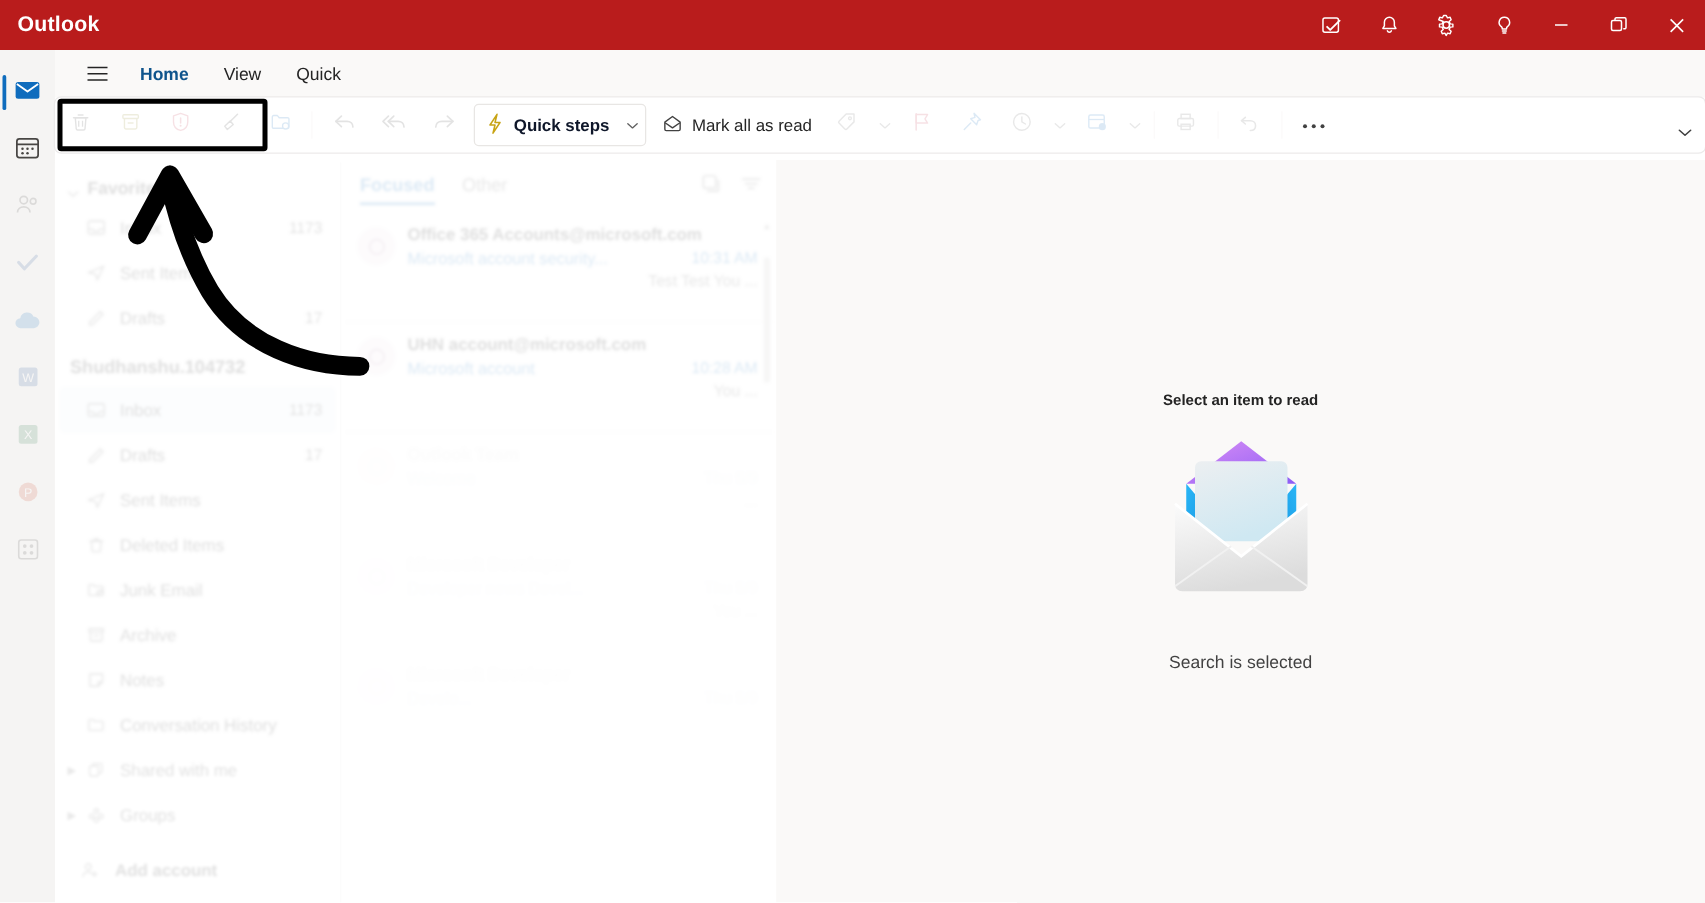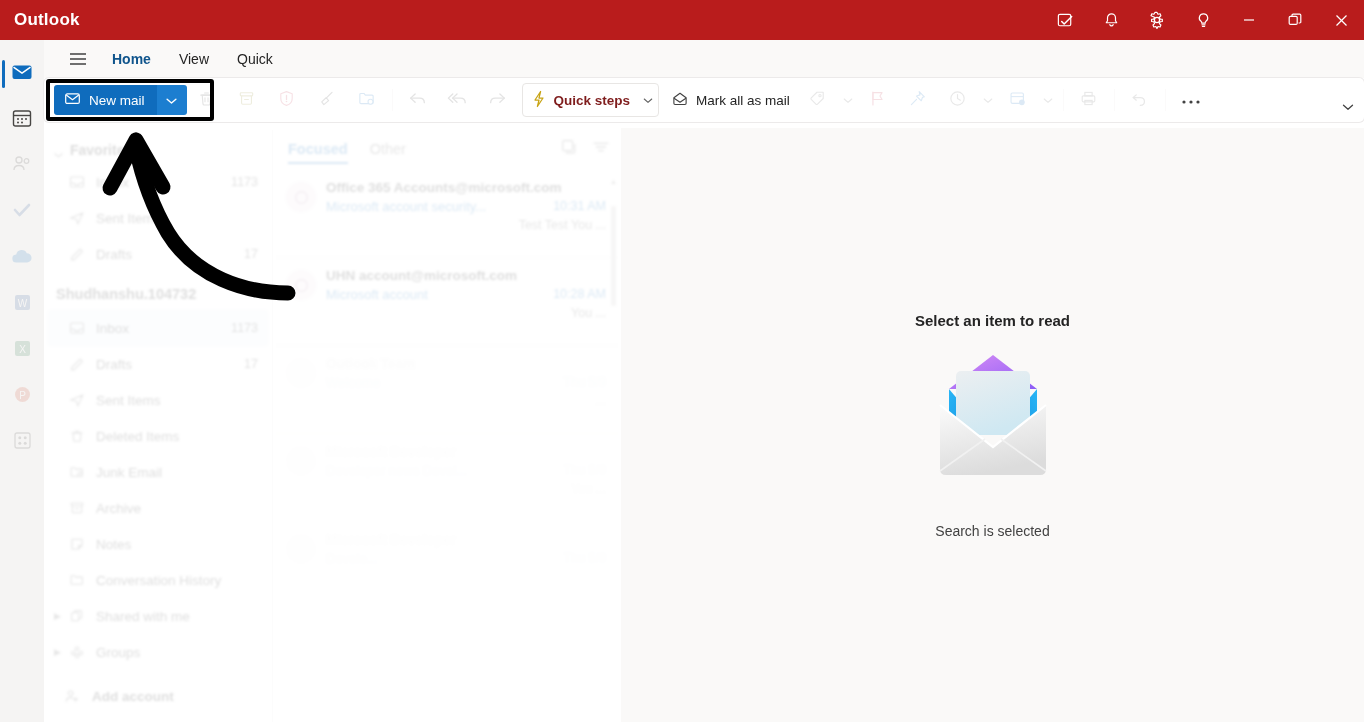--- a/index.html
+++ b/index.html
@@ -73,21 +73,21 @@
   }
   .tbtn {
     width: 40px; height: 34px; display: flex; align-items: center; justify-content: center;
   }
   .tbtn.wide { width: auto; padding: 0 8px; gap: 7px; font-size: 13.5px; color: #242424; }
   .tsep { width: 1px; height: 22px; background: #e1dfdd; margin: 0 5px; }
   .qsbox {
     display: flex; align-items: center; height: 34px;
     border: 1px solid #e8e6e4; border-radius: 4px; background: #fff; margin: 0 4px;
   }
-  .qsbox .lbl { font-size: 13.5px; color: #7f1d1d; font-weight: 600; }
+  .qsbox .lbl { font-size: 13.5px; color: #0f172a; font-weight: 600; }
   .caretmini { width: 20px; display:flex; align-items:center; justify-content:center; }
   .expand-chev { position: absolute; right: 6px; top: 96px; width: 20px; height: 20px;
      display:flex; align-items:center; justify-content:center; z-index: 6;}
 
   
   .rail {
     position: absolute; top: 40px; left: 0; width: 44px; height: 682px;
     background: #f5f4f3; display: flex; flex-direction: column; align-items: center;
     padding-top: 12px; gap: 2px;
   }
@@ -167,21 +167,21 @@
   .mlthumb { position: absolute; top: 28px; left: 1px; width: 5px; height: 100px;
      background: #c8c6c4; border-radius: 3px; }
   .scrollarrow { position:absolute; left:0; width:7px; text-align:center; font-size:7px; color:#8a8886; }
 
   
   .readpane {
     position: absolute; top: 128px; left: 621px; width: 743px; height: 594px;
     background: #faf9f8; display: flex; flex-direction: column;
     align-items: center; justify-content: center;
   }
-  .rp-title { font-size: 15px; color: #242424; font-weight: bold; margin-bottom: 14px; }
+  .rp-title { font-size: 12px; color: #242424; font-weight: bold; margin-bottom: 14px; }
   .rp-sub { font-size: 14px; color: #424242; margin-top: 30px; }
   .envelope { width: 136px; height: 150px; }
 
   
   .annot { position: absolute; top: 0; left: 0; width: 1364px; height: 722px;
     pointer-events: none; z-index: 25; }
 </style>
 </head>
 <body>
 
@@ -325,38 +325,20 @@
             <circle cx="7.8" cy="7.8" r="1.5" fill="#484644"></circle>
             <circle cx="13.2" cy="7.8" r="1.5" fill="#484644"></circle>
             <circle cx="7.8" cy="13.2" r="1.5" fill="#484644"></circle>
             <circle cx="13.2" cy="13.2" r="1.5" fill="#484644"></circle>
           </svg>
       </span>
     </div>
   </div>
 
   <div class="toolbar">
-    <div class="newmail">
-      <div class="newmail-main">
-        <span>
-          <svg width="17" height="17" viewBox="0 0 18 18">
-              <rect x="1.8" y="4.2" width="14.4" height="10" rx="1.6" fill="none" stroke="#fff" stroke-width="1.3"></rect>
-              <path d="M2.4 5.4L9 10.2l6.6-4.8" fill="none" stroke="#fff" stroke-width="1.3" stroke-linejoin="round"></path>
-            </svg>
-        </span>
-        <span>New mail</span>
-      </div>
-      <div class="newmail-caret">
-        <span>
-          <svg width="11" height="8" viewBox="0 0 12 8">
-              <path d="M1.2 2l4.8 4.2L10.8 2" fill="none" stroke="#fff" stroke-width="1.5" stroke-linecap="round" stroke-linejoin="round"></path>
-            </svg>
-        </span>
-      </div>
-    </div>
 
     <div class="tbtn faded-1">
       <span>
         <svg width="19" height="19" viewBox="0 0 20 20">
             <path d="M5.5 6.5h9l-.8 9.2a1.2 1.2 0 01-1.2 1.1H7.5a1.2 1.2 0 01-1.2-1.1z" fill="none" stroke="#424242" stroke-width="1.2"></path>
             <path d="M4 6.5h12M8 4.2h4" stroke="#424242" stroke-width="1.2" stroke-linecap="round"></path>
             <path d="M8.4 9v5M11.6 9v5" stroke="#424242" stroke-width="1.1"></path>
           </svg>
       </span>
     </div>
@@ -439,21 +421,21 @@
       </div>
     </div>
 
     <div class="tbtn wide">
       <span>
         <svg width="18" height="18" viewBox="0 0 20 20">
             <path d="M3.2 8.6L10 3.6l6.8 5v6.2a1.3 1.3 0 01-1.3 1.3H4.5a1.3 1.3 0 01-1.3-1.3z" fill="none" stroke="#424242" stroke-width="1.25" stroke-linejoin="round"></path>
             <path d="M3.4 9.1l6.6 4.5 6.6-4.5" fill="none" stroke="#424242" stroke-width="1.25" stroke-linejoin="round"></path>
           </svg>
       </span>
-      <span>Mark all as mail</span>
+      <span>Mark all as read</span>
     </div>
 
     <div class="tbtn faded-1">
       <span>
         <svg width="19" height="19" viewBox="0 0 20 20">
             <path d="M3.4 9.4l6-6H16v6.6l-6 6a1.2 1.2 0 01-1.7 0L3.4 11a1.2 1.2 0 010-1.6z" fill="none" stroke="#616161" stroke-width="1.2" stroke-linejoin="round"></path>
             <circle cx="12.6" cy="7" r="1.2" fill="none" stroke="#616161" stroke-width="1.1"></circle>
           </svg>
       </span>
     </div>

